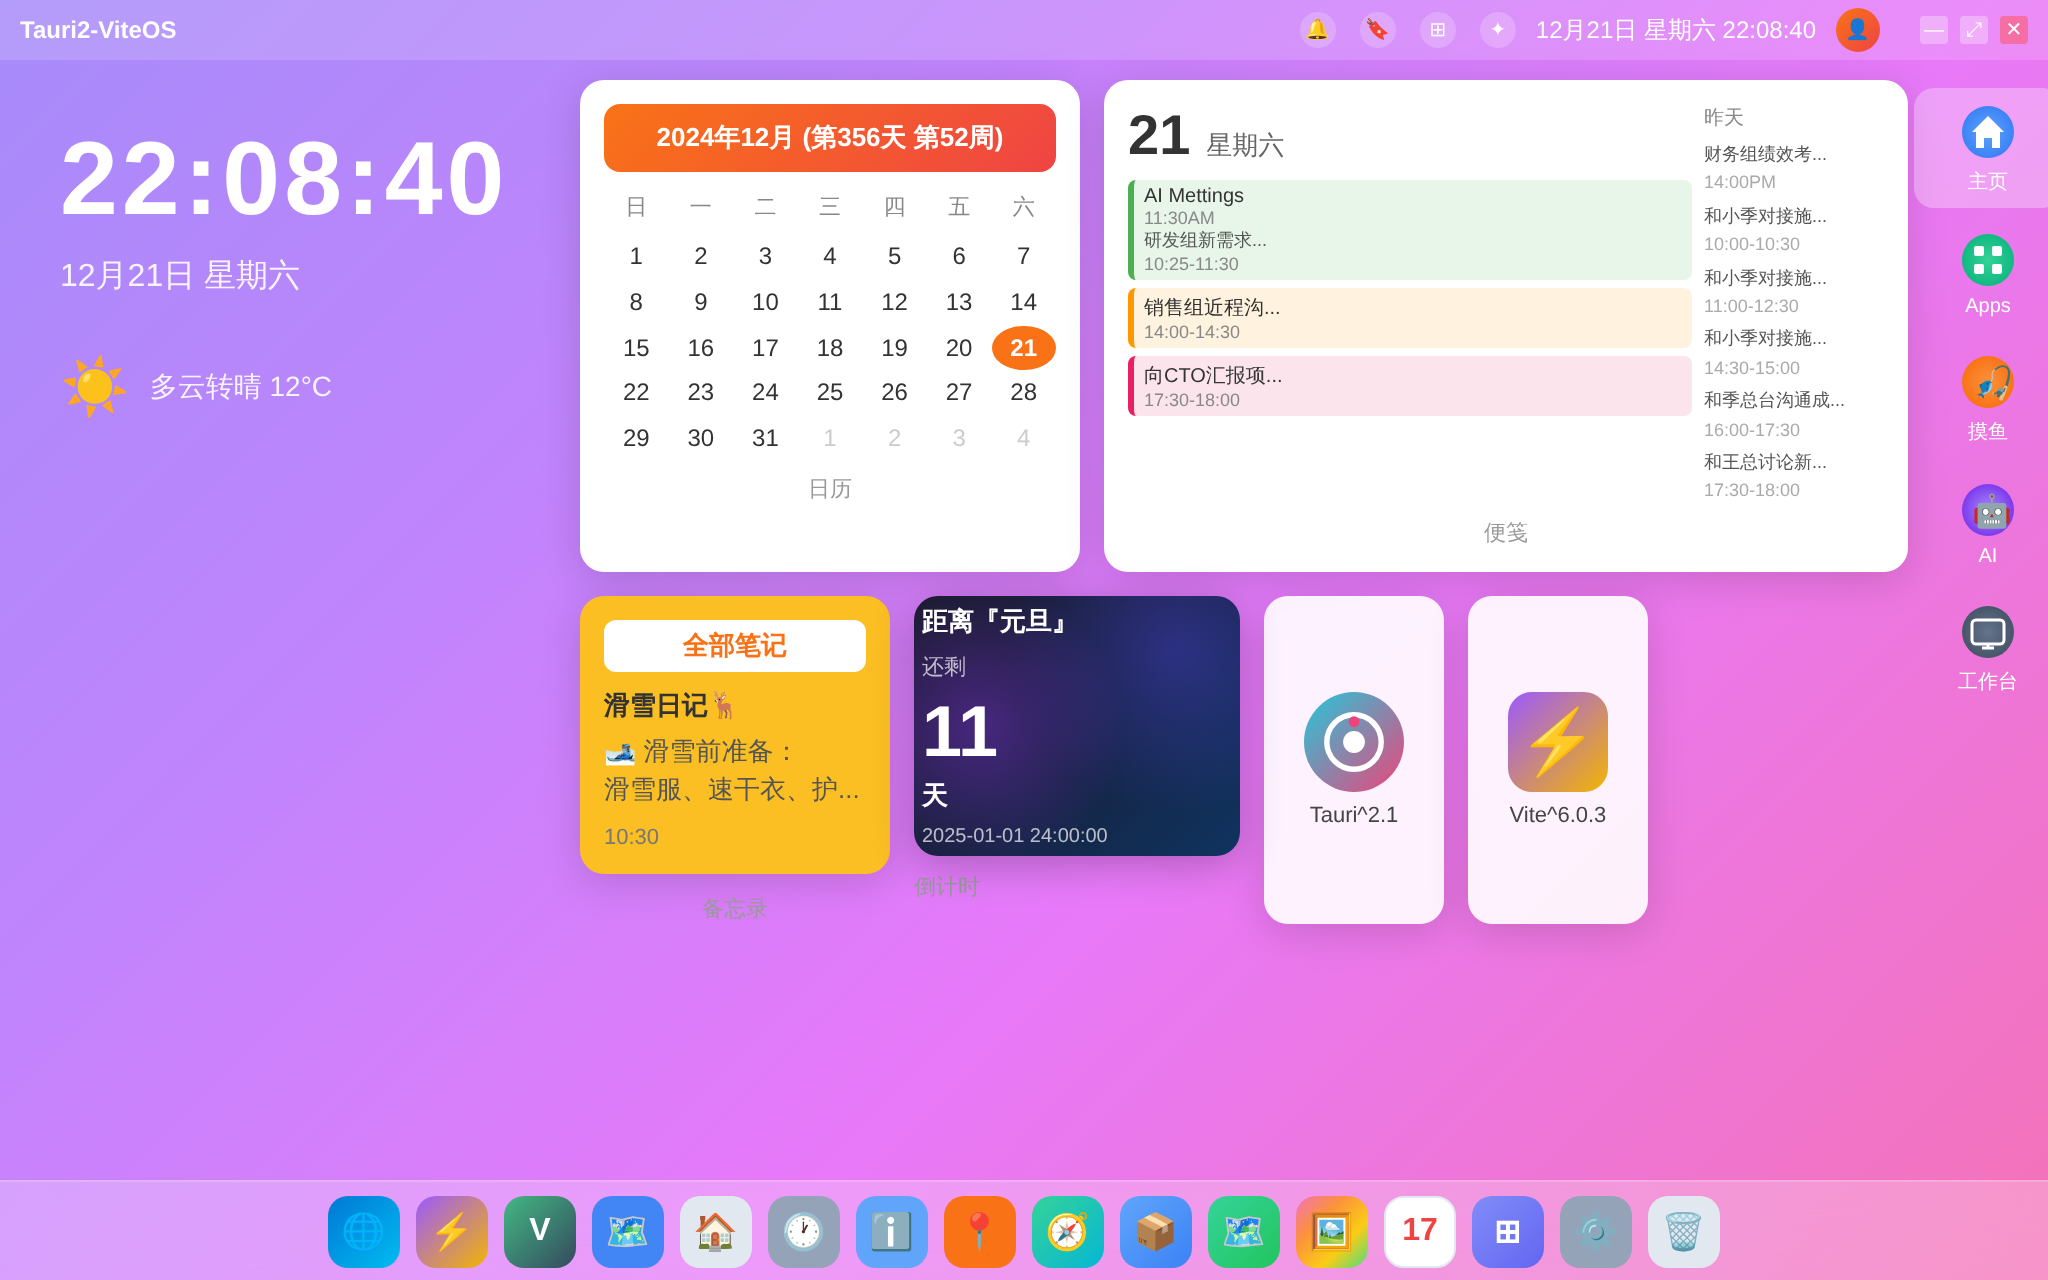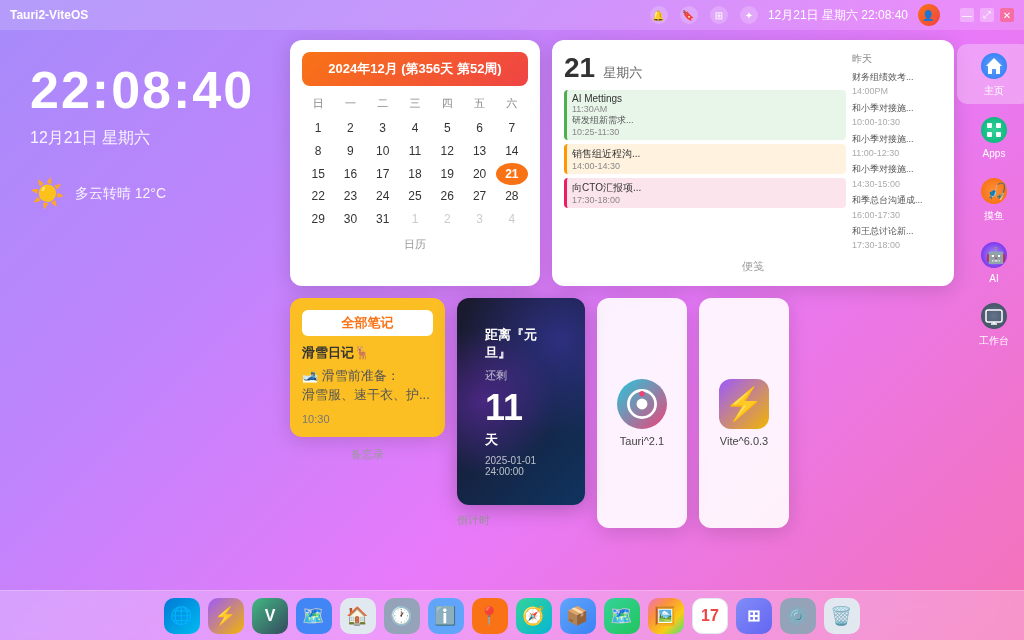--- a/index.html
+++ b/index.html
@@ -261,22 +261,22 @@
       text-align: center;
       font-size: 11px;
       color: #999;
       margin-top: 6px;
     }
 
     
     .countdown-widget {
       background: linear-gradient(135deg, #1a1a2e, #16213e, #0f3460);
       border-radius: 12px;
-      padding: 28px;
-      width: 128px;
+      padding: 4px;
+      width: 163px;
       box-shadow: 0 4px 20px rgba(0,0,0,0.25);
       position: relative;
       overflow: hidden;
     }
     .countdown-bg {
       position: absolute;
       top: 0;
       left: 0;
       right: 0;
       bottom: 0;

